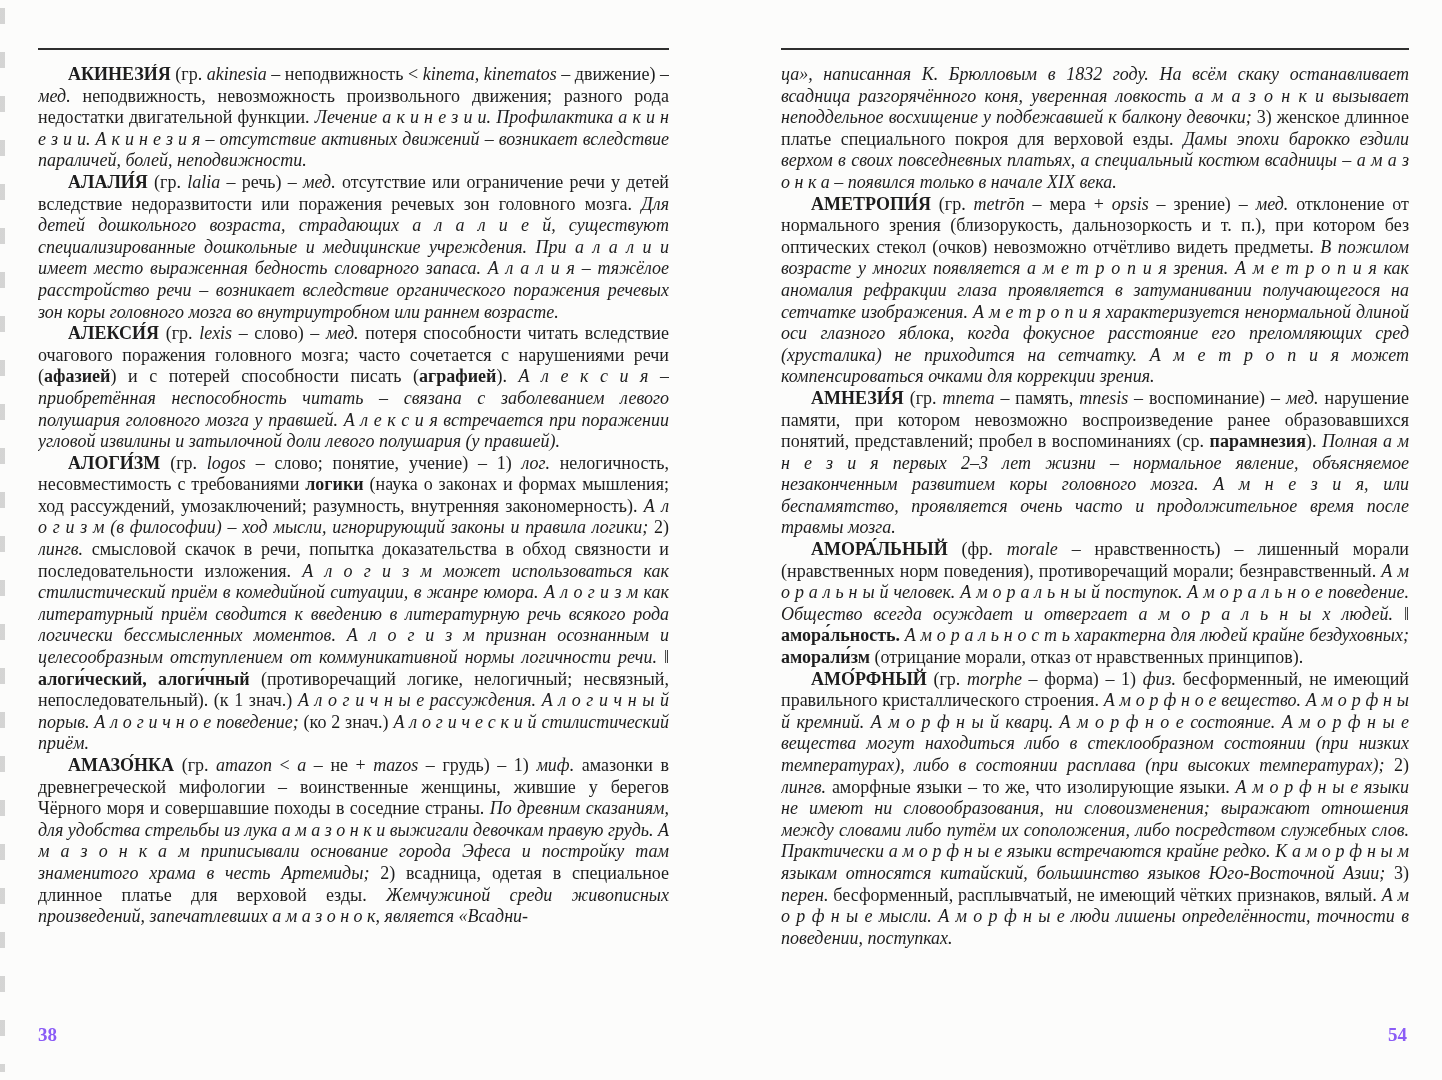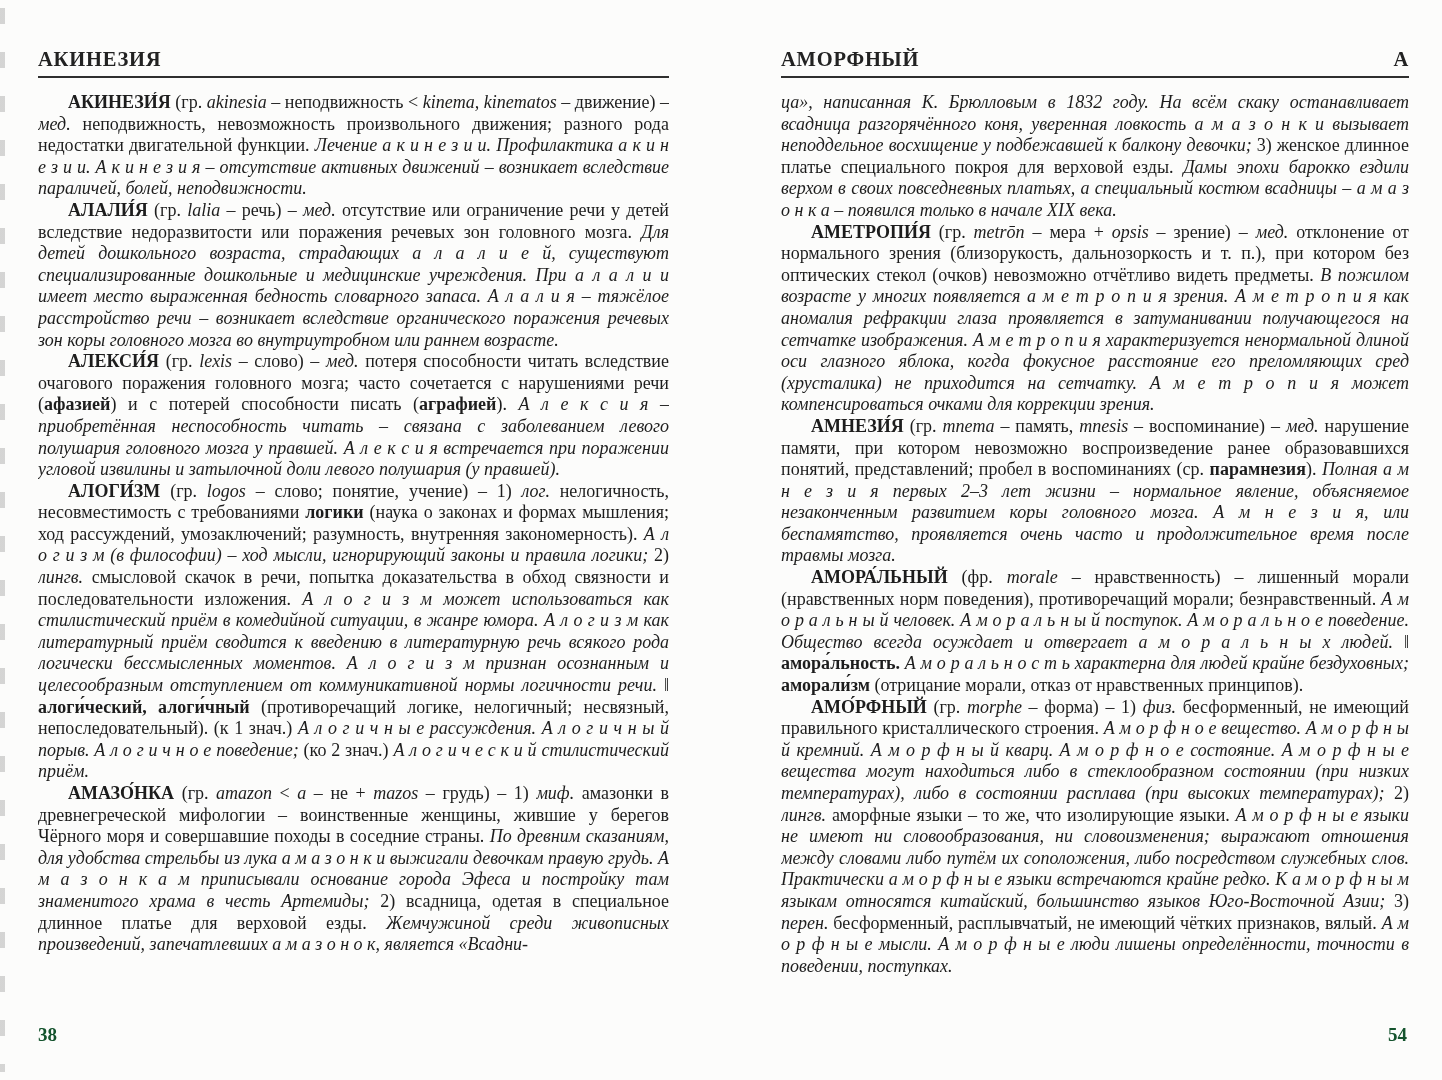--- a/index.html
+++ b/index.html
@@ -35,51 +35,44 @@
     text-align: justify;
     font-size: 18px; line-height: 21.6px;
     color: #1d1d1d;
   }
   p.para { margin: 0; text-indent: 30px; }
   p.para.noindent { text-indent: 0; }
   .run-i { font-style: italic; }
   .run-b { font-weight: bold; }
   .pageno {
     position: absolute; top: 976px;
-    font-weight: bold; font-size: 19px; color: #14532d;
+    font-weight: bold; font-size: 19px; color: #8b5cf6;
   }
   .pageno-left { left: 0; }
   .pageno-right { right: 2px; }
 </style>
 </head>
 <body>
 
 <div class="sheet">
   <div class="edge-marks"></div>
 
   <div class="page page-left">
-    <div class="running-head">
-      <span>АКИНЕЗИЯ</span>
-    </div>
     <div class="rule"></div>
     <div class="body-col">
         <p class="para"><span class="run-b">АКИНЕЗИ́Я </span><span class="run-n">(гр. </span><span class="run-i">akinesia</span><span class="run-n"> – неподвижность &lt; </span><span class="run-i">kinema, kinematos</span><span class="run-n"> – движение) – </span><span class="run-i">мед.</span><span class="run-n"> неподвижность, невозможность произвольного движения; разного рода недостатки двигательной функции. </span><span class="run-i">Лечение а к и н е з и и. Профилактика а к и н е з и и. А к и н е з и я – отсутствие активных движений – возникает вследствие параличей, болей, неподвижности.</span></p>
         <p class="para"><span class="run-b">АЛАЛИ́Я </span><span class="run-n">(гр. </span><span class="run-i">lalia</span><span class="run-n"> – речь) – </span><span class="run-i">мед.</span><span class="run-n"> отсутствие или ограничение речи у детей вследствие недоразвитости или поражения речевых зон головного мозга. </span><span class="run-i">Для детей дошкольного возраста, страдающих а л а л и е й, существуют специализированные дошкольные и медицинские учреждения. При а л а л и и имеет место выраженная бедность словарного запаса. А л а л и я – тяжёлое расстройство речи – возникает вследствие органического поражения речевых зон коры головного мозга во внутриутробном или раннем возрасте.</span></p>
         <p class="para"><span class="run-b">АЛЕКСИ́Я </span><span class="run-n">(гр. </span><span class="run-i">lexis</span><span class="run-n"> – слово) – </span><span class="run-i">мед.</span><span class="run-n"> потеря способности читать вследствие очагового поражения головного мозга; часто сочетается с нарушениями речи (</span><span class="run-b">афазией</span><span class="run-n">) и с потерей способности писать (</span><span class="run-b">аграфией</span><span class="run-n">). </span><span class="run-i">А л е к с и я – приобретённая неспособность читать – связана с заболеванием левого полушария головного мозга у правшей. А л е к с и я встречается при поражении угловой извилины и затылочной доли левого полушария (у правшей).</span></p>
         <p class="para"><span class="run-b">АЛОГИ́ЗМ </span><span class="run-n">(гр. </span><span class="run-i">logos</span><span class="run-n"> – слово; понятие, учение) – 1) </span><span class="run-i">лог.</span><span class="run-n"> нелогичность, несовместимость с требованиями </span><span class="run-b">логики</span><span class="run-n"> (наука о законах и формах мышления; ход рассуждений, умозаключений; разумность, внутренняя закономерность). </span><span class="run-i">А л о г и з м (в философии) – ход мысли, игнорирующий законы и правила логики;</span><span class="run-n"> 2) </span><span class="run-i">лингв.</span><span class="run-n"> смысловой скачок в речи, попытка доказательства в обход связности и последовательности изложения. </span><span class="run-i">А л о г и з м может использоваться как стилистический приём в комедийной ситуации, в жанре юмора. А л о г и з м как литературный приём сводится к введению в литературную речь всякого рода логически бессмысленных моментов. А л о г и з м признан осознанным и целесообразным отступлением от коммуникативной нормы логичности речи.</span><span class="run-n"> ‖ </span><span class="run-b">алоги́ческий, алоги́чный</span><span class="run-n"> (противоречащий логике, нелогичный; несвязный, непоследовательный). (к 1 знач.) </span><span class="run-i">А л о г и ч н ы е рассуждения. А л о г и ч н ы й порыв. А л о г и ч н о е поведение;</span><span class="run-n"> (ко 2 знач.) </span><span class="run-i">А л о г и ч е с к и й стилистический приём.</span></p>
         <p class="para"><span class="run-b">АМАЗО́НКА </span><span class="run-n">(гр. </span><span class="run-i">amazon</span><span class="run-n"> &lt; </span><span class="run-i">a</span><span class="run-n"> – не + </span><span class="run-i">mazos</span><span class="run-n"> – грудь) – 1) </span><span class="run-i">миф.</span><span class="run-n"> амазонки в древнегреческой мифологии – воинственные женщины, жившие у берегов Чёрного моря и совершавшие походы в соседние страны. </span><span class="run-i">По древним сказаниям, для удобства стрельбы из лука а м а з о н к и выжигали девочкам правую грудь. А м а з о н к а м приписывали основание города Эфеса и постройку там знаменитого храма в честь Артемиды;</span><span class="run-n"> 2) всадница, одетая в специальное длинное платье для верховой езды. </span><span class="run-i">Жемчужиной среди живописных произведений, запечатлевших а м а з о н о к, является «Всадни-</span></p>
       </div>
     <div class="pageno pageno-left">38</div>
   </div>
 
   <div class="page page-right">
-    <div class="running-head">
-      <span>АМОРФНЫЙ</span>
-      <span>А</span>
-    </div>
     <div class="rule"></div>
     <div class="body-col">
         <p class="para noindent"><span class="run-i">ца», написанная К. Брюлловым в 1832 году. На всём скаку останавливает всадница разгорячённого коня, уверенная ловкость а м а з о н к и вызывает неподдельное восхищение у подбежавшей к балкону девочки;</span><span class="run-n"> 3) женское длинное платье специального покроя для верховой езды. </span><span class="run-i">Дамы эпохи барокко ездили верхом в своих повседневных платьях, а специальный костюм всадницы – а м а з о н к а – появился только в начале XIX века.</span></p>
         <p class="para"><span class="run-b">АМЕТРОПИ́Я </span><span class="run-n">(гр. </span><span class="run-i">metrōn</span><span class="run-n"> – мера + </span><span class="run-i">opsis</span><span class="run-n"> – зрение) – </span><span class="run-i">мед.</span><span class="run-n"> отклонение от нормального зрения (близорукость, дальнозоркость и т. п.), при котором без оптических стекол (очков) невозможно отчётливо видеть предметы. </span><span class="run-i">В пожилом возрасте у многих появляется а м е т р о п и я зрения. А м е т р о п и я как аномалия рефракции глаза проявляется в затуманивании получающегося на сетчатке изображения. А м е т р о п и я характеризуется ненормальной длиной оси глазного яблока, когда фокусное расстояние его преломляющих сред (хрусталика) не приходится на сетчатку. А м е т р о п и я может компенсироваться очками для коррекции зрения.</span></p>
         <p class="para"><span class="run-b">АМНЕЗИ́Я </span><span class="run-n">(гр. </span><span class="run-i">mnema</span><span class="run-n"> – память, </span><span class="run-i">mnesis</span><span class="run-n"> – воспоминание) – </span><span class="run-i">мед.</span><span class="run-n"> нарушение памяти, при котором невозможно воспроизведение ранее образовавшихся понятий, представлений; пробел в воспоминаниях (ср. </span><span class="run-b">парамнезия</span><span class="run-n">). </span><span class="run-i">Полная а м н е з и я первых 2–3 лет жизни – нормальное явление, объясняемое незаконченным развитием коры головного мозга. А м н е з и я, или беспамятство, проявляется очень часто и продолжительное время после травмы мозга.</span></p>
         <p class="para"><span class="run-b">АМОРА́ЛЬНЫЙ </span><span class="run-n">(фр. </span><span class="run-i">morale</span><span class="run-n"> – нравственность) – лишенный морали (нравственных норм поведения), противоречащий морали; безнравственный. </span><span class="run-i">А м о р а л ь н ы й человек. А м о р а л ь н ы й поступок. А м о р а л ь н о е поведение. Общество всегда осуждает и отвергает а м о р а л ь н ы х людей.</span><span class="run-n"> ‖ </span><span class="run-b">амора́льность.</span><span class="run-i"> А м о р а л ь н о с т ь характерна для людей крайне бездуховных;</span><span class="run-b"> аморали́зм</span><span class="run-n"> (отрицание морали, отказ от нравственных принципов).</span></p>
         <p class="para"><span class="run-b">АМО́РФНЫЙ </span><span class="run-n">(гр. </span><span class="run-i">morphe</span><span class="run-n"> – форма) – 1) </span><span class="run-i">физ.</span><span class="run-n"> бесформенный, не имеющий правильного кристаллического строения. </span><span class="run-i">А м о р ф н о е вещество. А м о р ф н ы й кремний. А м о р ф н ы й кварц. А м о р ф н о е состояние. А м о р ф н ы е вещества могут находиться либо в стеклообразном состоянии (при низких температурах), либо в состоянии расплава (при высоких температурах);</span><span class="run-n"> 2) </span><span class="run-i">лингв.</span><span class="run-n"> аморфные языки – то же, что изолирующие языки. </span><span class="run-i">А м о р ф н ы е языки не имеют ни словообразования, ни словоизменения; выражают отношения между словами либо путём их соположения, либо посредством служебных слов. Практически а м о р ф н ы е языки встречаются крайне редко. К а м о р ф н ы м языкам относятся китайский, большинство языков Юго-Восточной Азии;</span><span class="run-n"> 3) </span><span class="run-i">перен.</span><span class="run-n"> бесформенный, расплывчатый, не имеющий чётких признаков, вялый. </span><span class="run-i">А м о р ф н ы е мысли. А м о р ф н ы е люди лишены определённости, точности в поведении, поступках.</span></p>
       </div>
     <div class="pageno pageno-right">54</div>
   </div>

